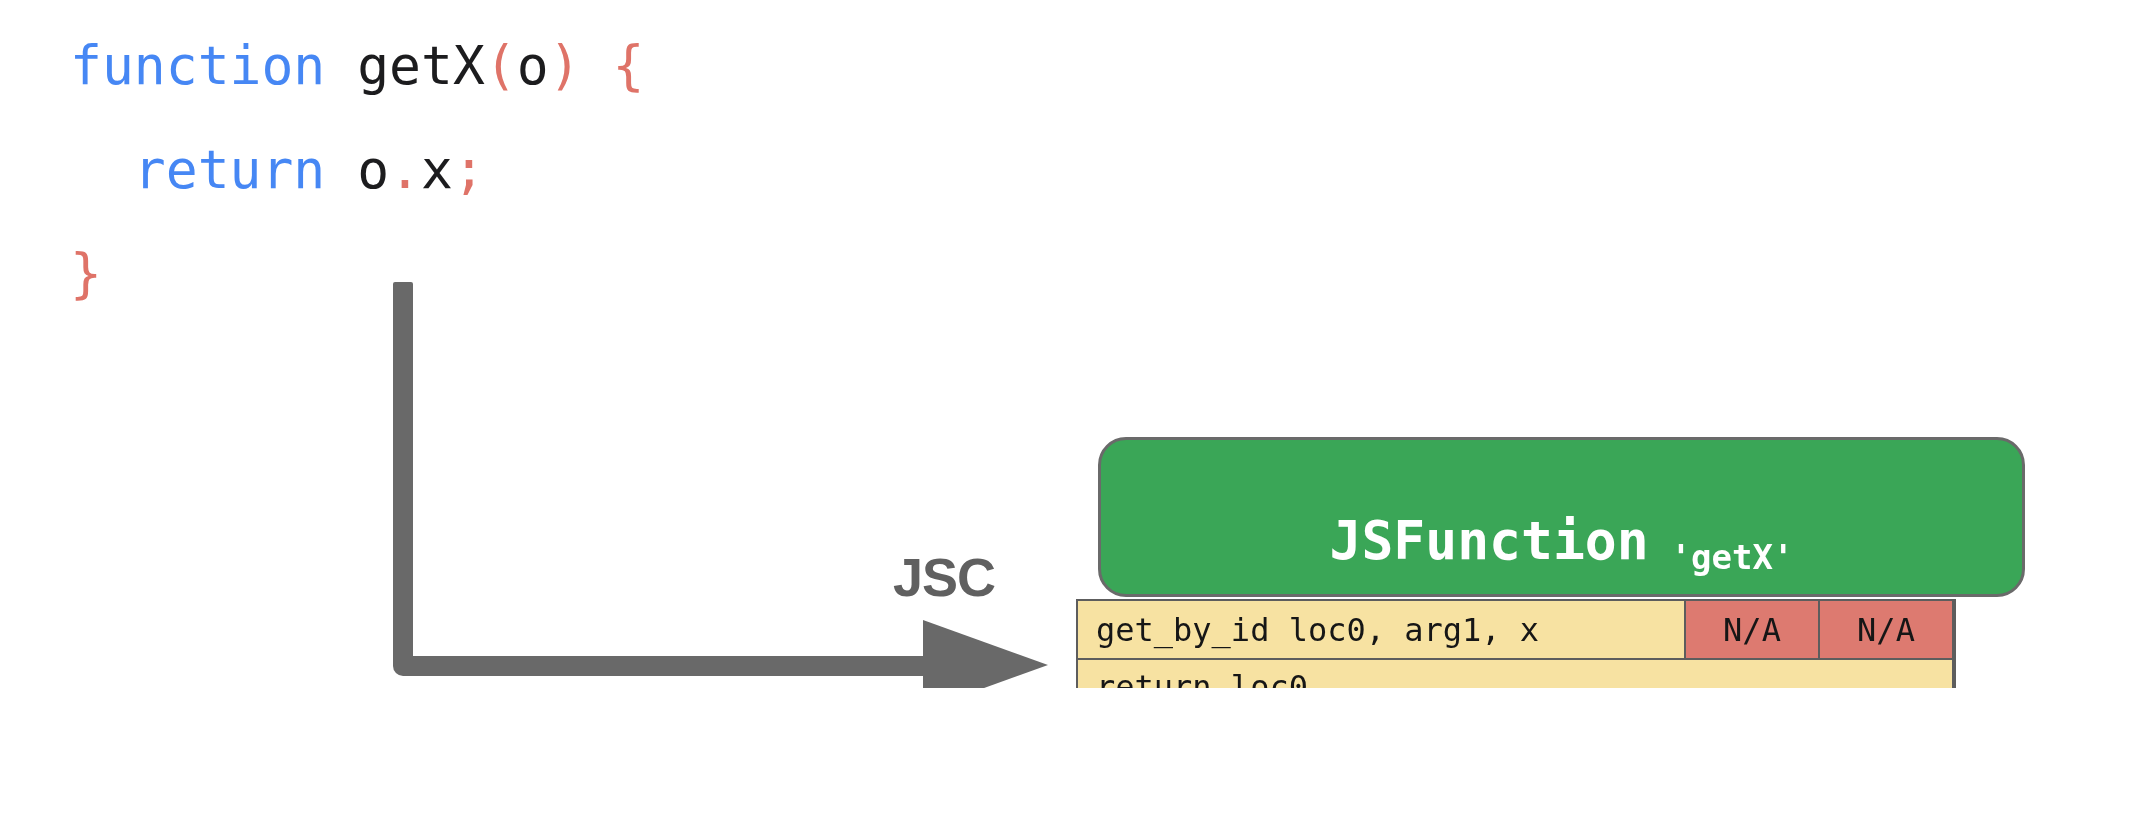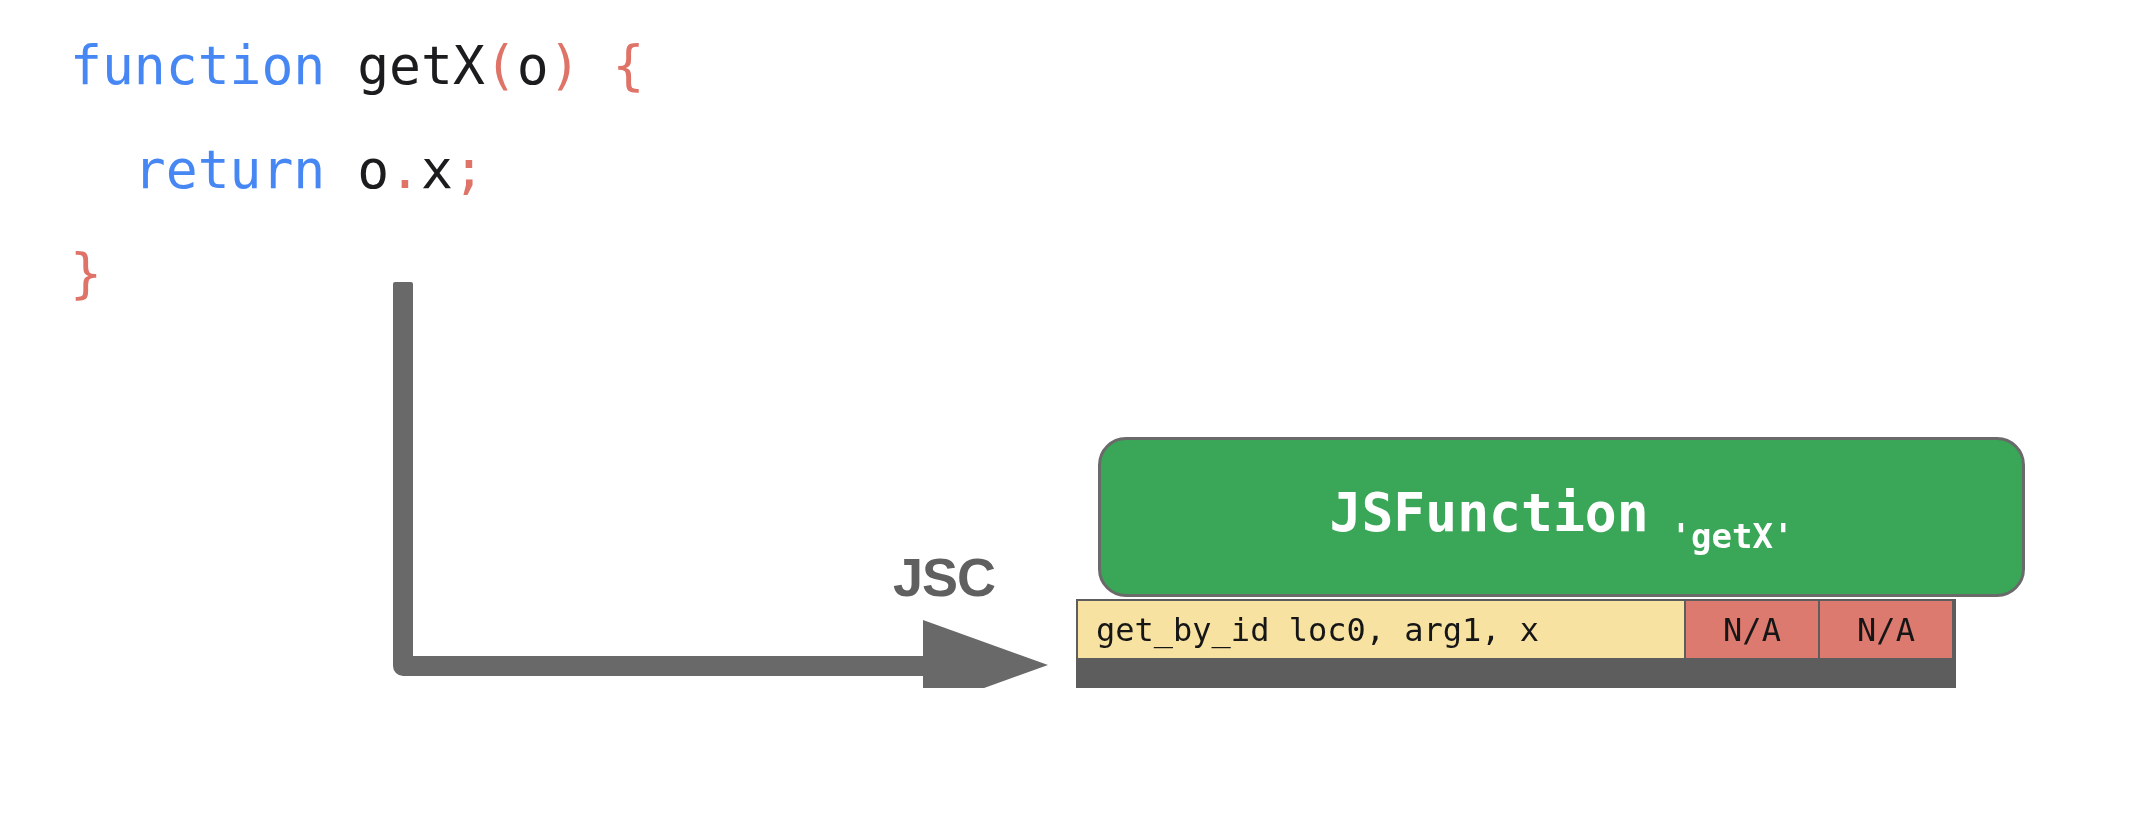--- a/index.html
+++ b/index.html
@@ -77,21 +77,21 @@
   
   .jsfunction-box {
     position: absolute;
     left: 1098px; top: 437px;
     width: 927px; height: 160px;
     background: var(--box-green);
     border: 3px solid var(--box-border-gray);
     border-radius: 28px;
     display: flex;
     justify-content: center;
-    align-items: flex-start;
+    align-items: center;
     gap: 22px;
     padding-top: 46px;
   }
   .jsf-title {
     font-family: "DejaVu Sans Mono", "Liberation Mono", monospace;
     font-weight: bold;
     font-size: 53px;
     color: var(--box-text-white);
     line-height: 1;
   }
@@ -148,15 +148,16 @@
 
   <div class="jsfunction-box">
     <span class="jsf-title">JSFunction</span>
     <span class="jsf-name">'getX'</span>
   </div>
 
   <div class="bytecode-table">
     <div class="bc-cell bc-instr">get_by_id loc0, arg1, x</div>
     <div class="bc-cell bc-na">N/A</div>
     <div class="bc-cell bc-na">N/A</div>
+    <div class="bc-cell bc-instr bc-span-row">return loc0</div>
   </div>
 
 </div>
 
 </body></html>

